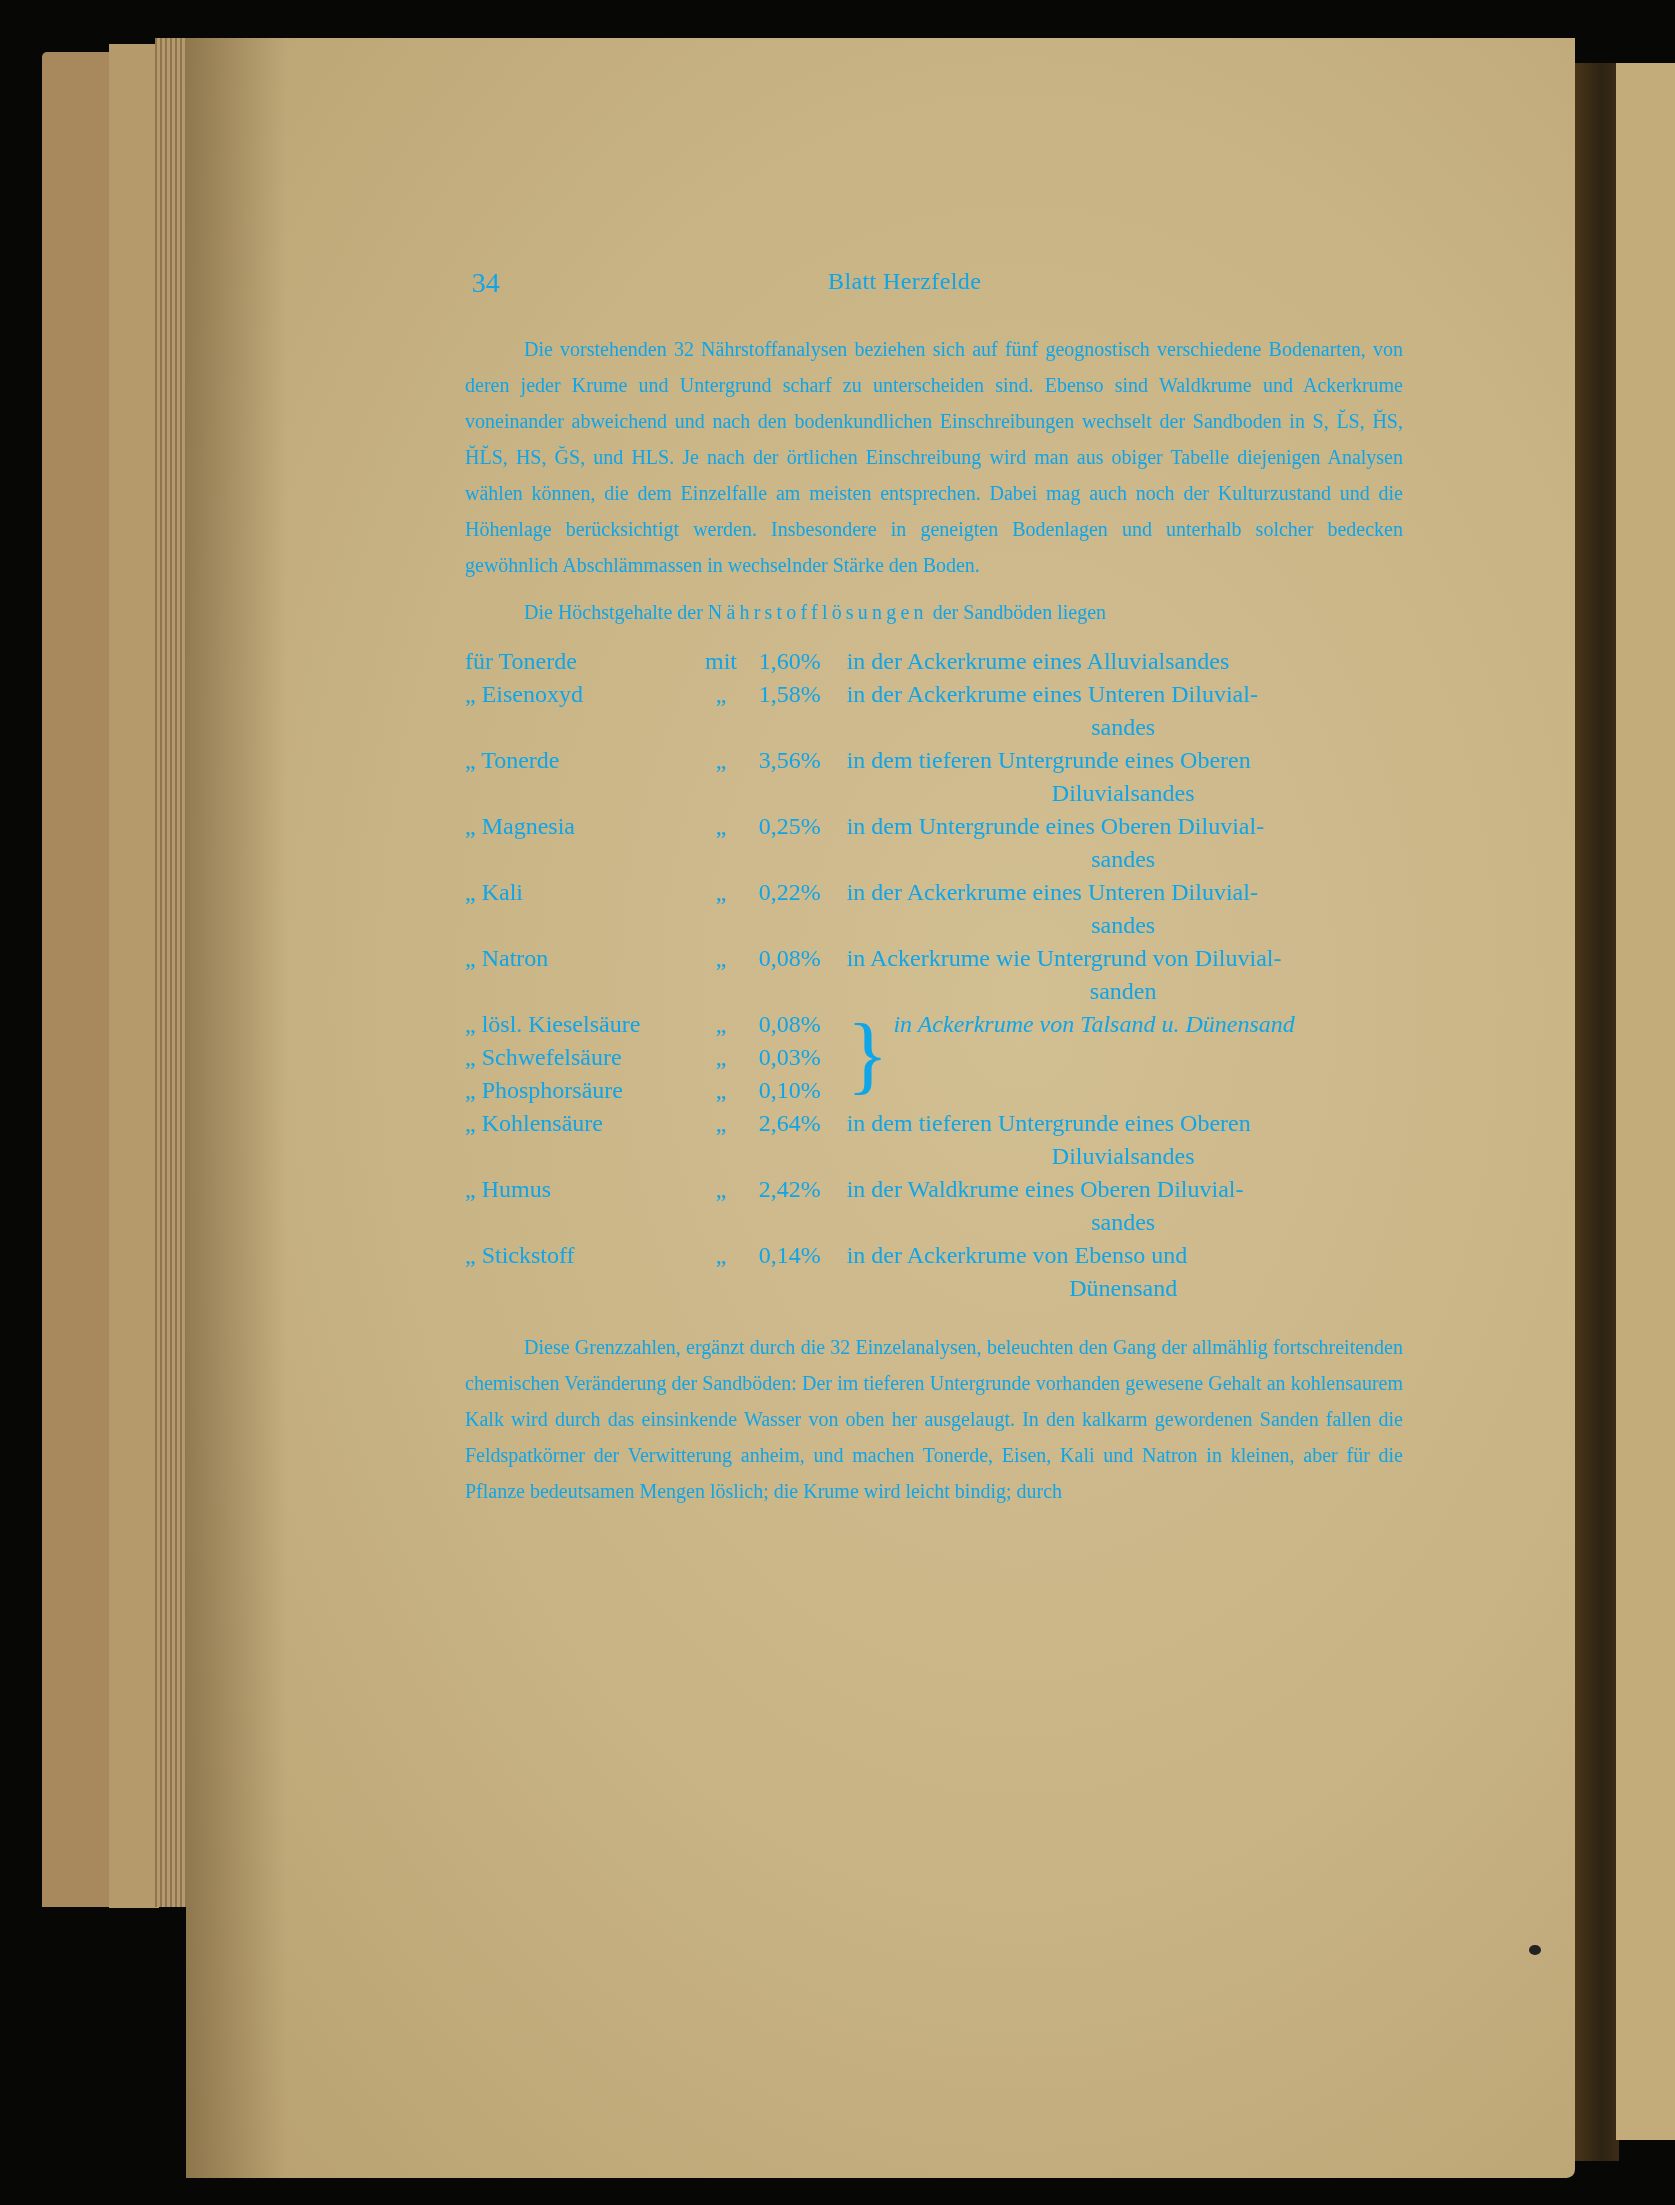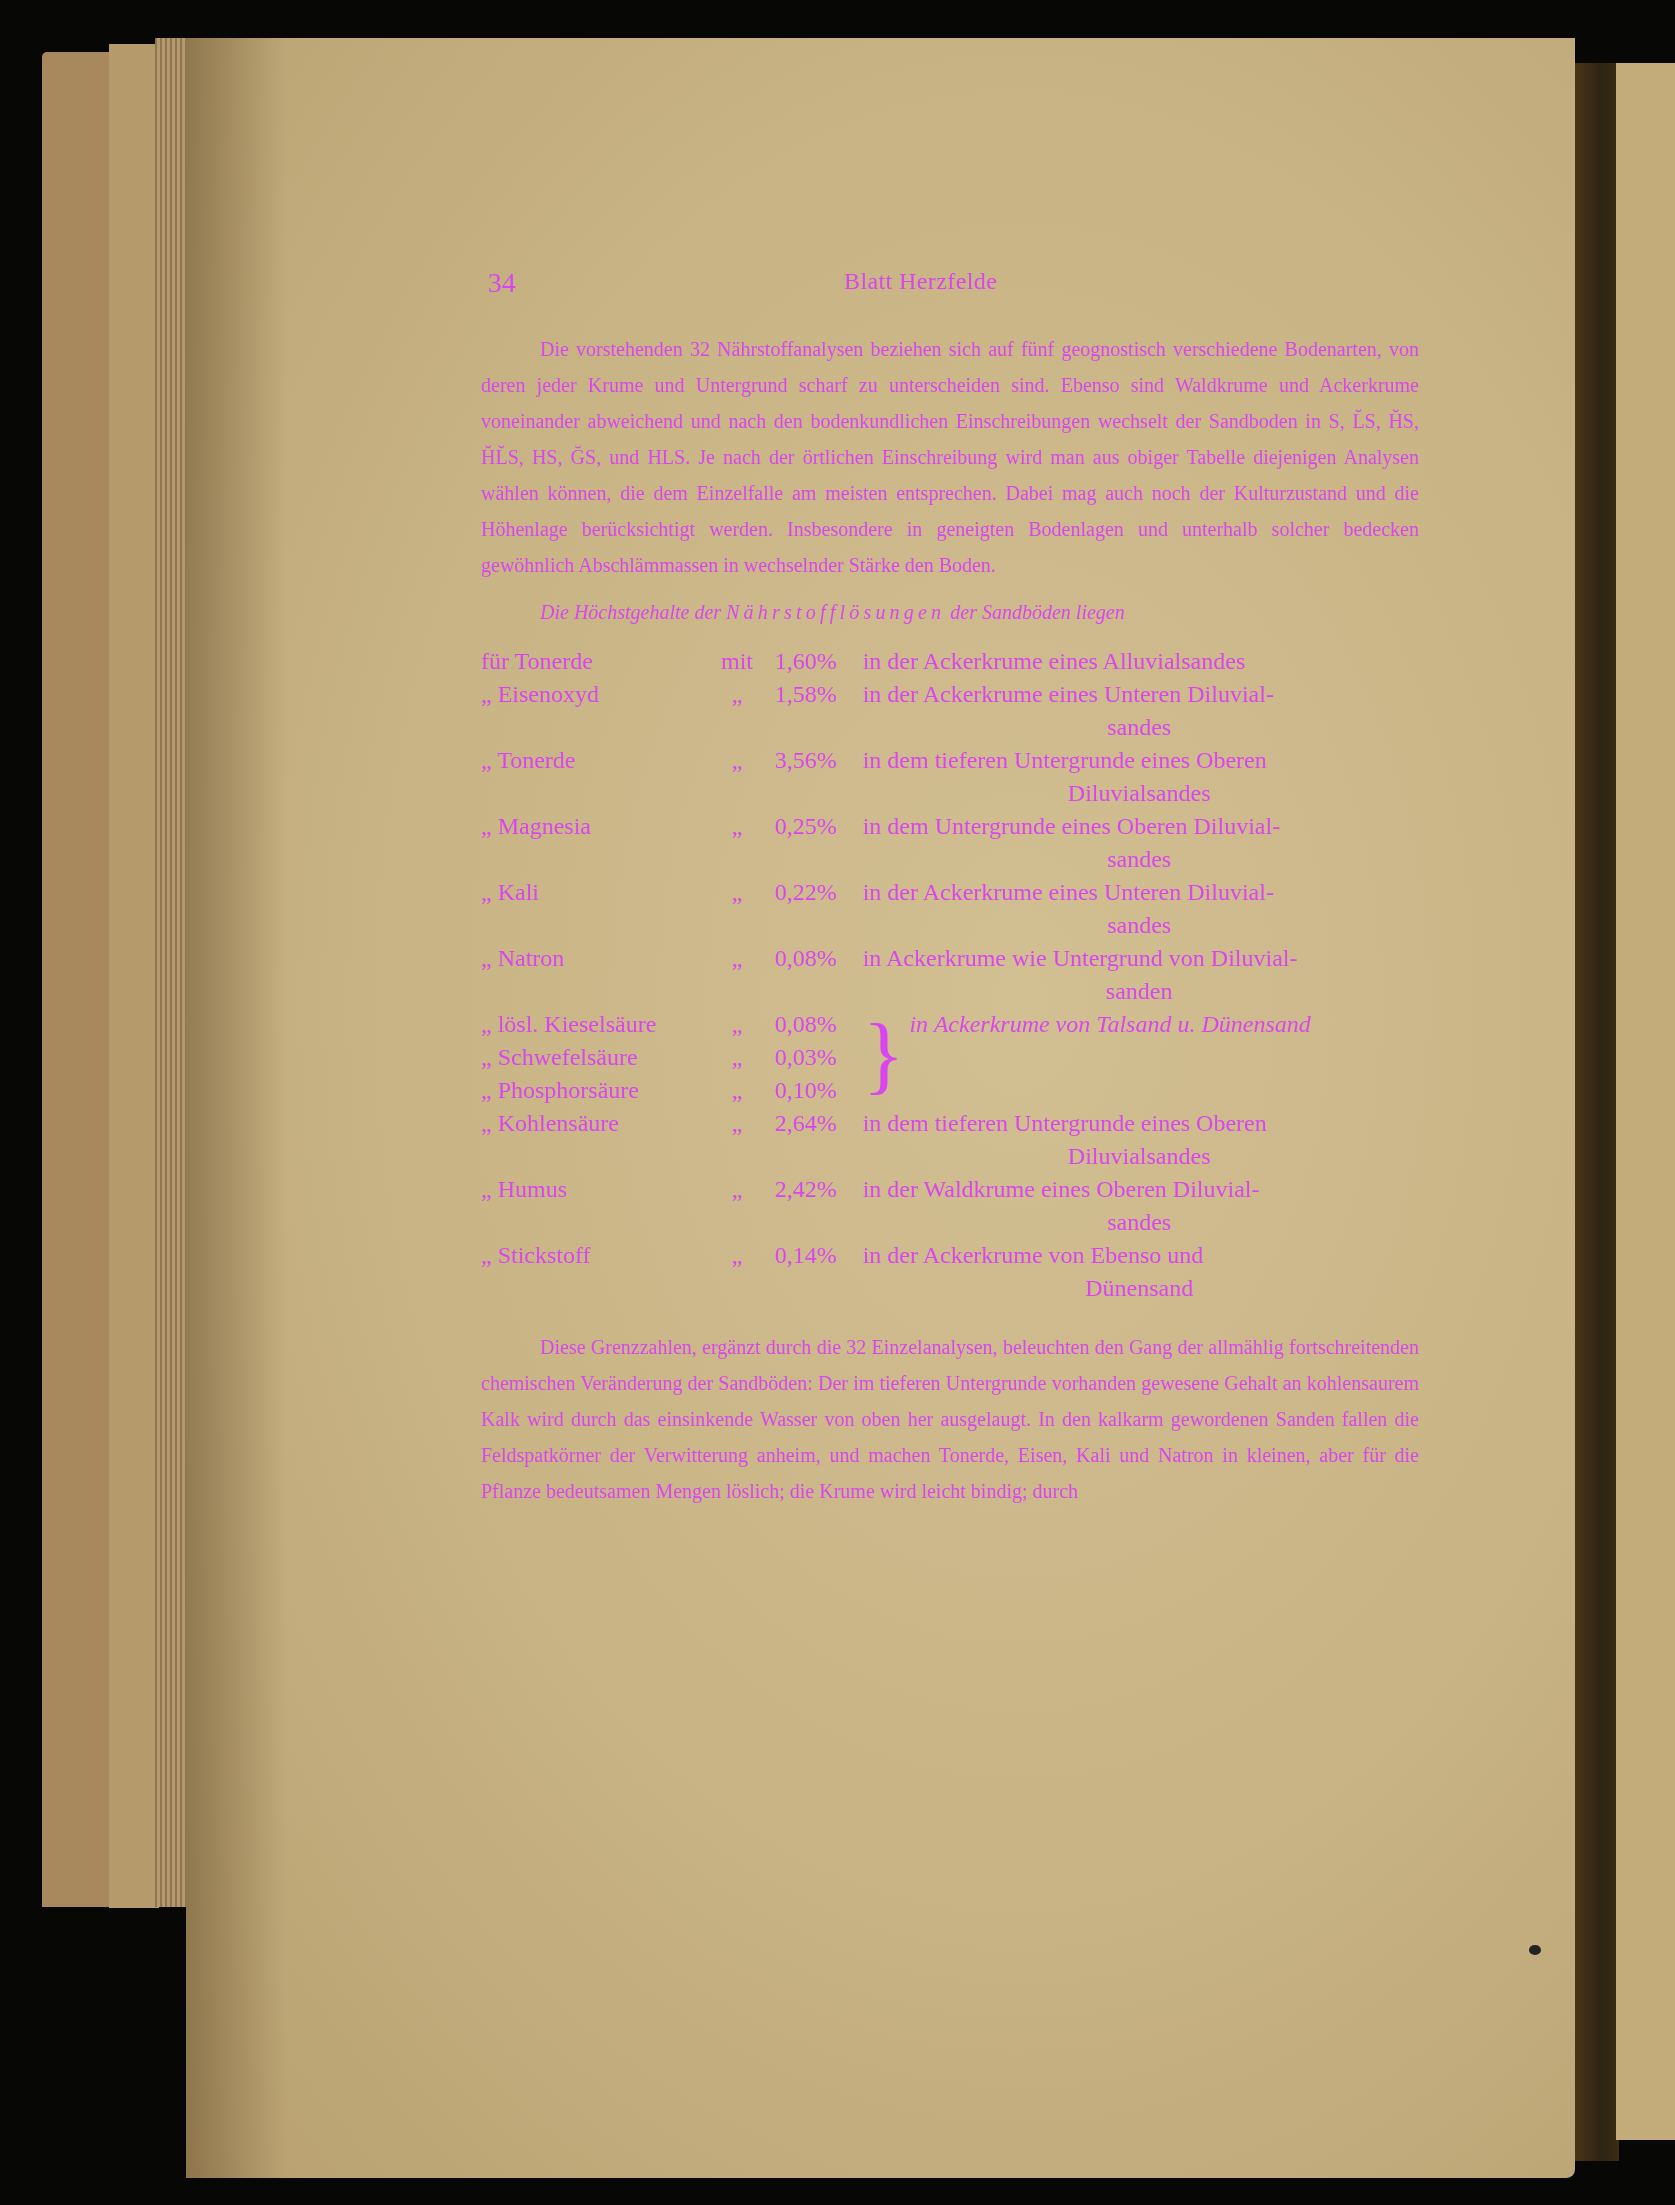--- a/index.html
+++ b/index.html
@@ -13,29 +13,29 @@
   #page { left:186px; top:38px; width:1389px; height:2140px;
           background:radial-gradient(ellipse at 60% 45%, #d2bf92 0%, #c8b384 55%, #b8a070 100%);
           border-radius:0 0 8.4px 0; }
   #page-shade { left:186px; top:38px; width:101px; height:2140px;
                 background:linear-gradient(90deg, rgba(90,65,30,0.45), rgba(90,65,30,0)); }
   #gutter { left:1575px; top:63px; width:44px; height:2098px;
             background:linear-gradient(90deg,#4a3418,#2d2414 60%,#3b2c16); }
   #next-page { left:1616px; top:63px; width:59px; height:2077px; background:#c3ab7a; }
   #ink-spot { left:1529px; top:1945px; width:11.7px; height:10px; background:#222; border-radius:50%; }
 
-  #text { position:absolute; left:465px; top:260px; width:938px; color:#d946ef;
-          font-family:"Liberation Serif","DejaVu Serif",serif;margin-left:16px; }
+  #text { position:absolute; left:465px; top:260px; width:938px; color:#0ea5e9;
+          font-family:"Liberation Serif","DejaVu Serif",serif; }
   .header { position:relative; height:47px; font-size:26px; }
   .header .num { position:absolute; left:6.7px; top:6.7px; font-size:28px; }
   .header .title { position:absolute; left:363px; top:8.4px; font-size:24px; letter-spacing:0.4px; }
   .para { font-size:20px; line-height:36px; text-align:justify; text-align-last:left; margin:0; }
   .para .indent { display:inline-block; width:59px; }
   .para.p1 { margin-top:23.5px; }
-  .para.p2 { margin-top:11.7px;font-style:italic; }
+  .para.p2 { margin-top:11.7px; }
   .spaced { letter-spacing:4.2px; }
 
   table.vals { border-collapse:collapse; margin-top:15px; font-size:24px; line-height:33px; }
   table.vals td { padding:0; vertical-align:top; }
   td.name { width:236px; white-space:nowrap; }
   td.mit { width:40px; text-align:center; padding-right:6.7px !important; white-space:nowrap; }
   td.pct { width:84px; text-align:center; white-space:nowrap; padding-right:15px !important; }
   td.desc { width:553px; text-align:justify; text-align-last:left; }
   td.desc .cont { display:block; text-align:center; text-align-last:center; }
   td.brace { width:17px; font-size:87px; line-height:92px; text-align:center; vertical-align:middle; }

